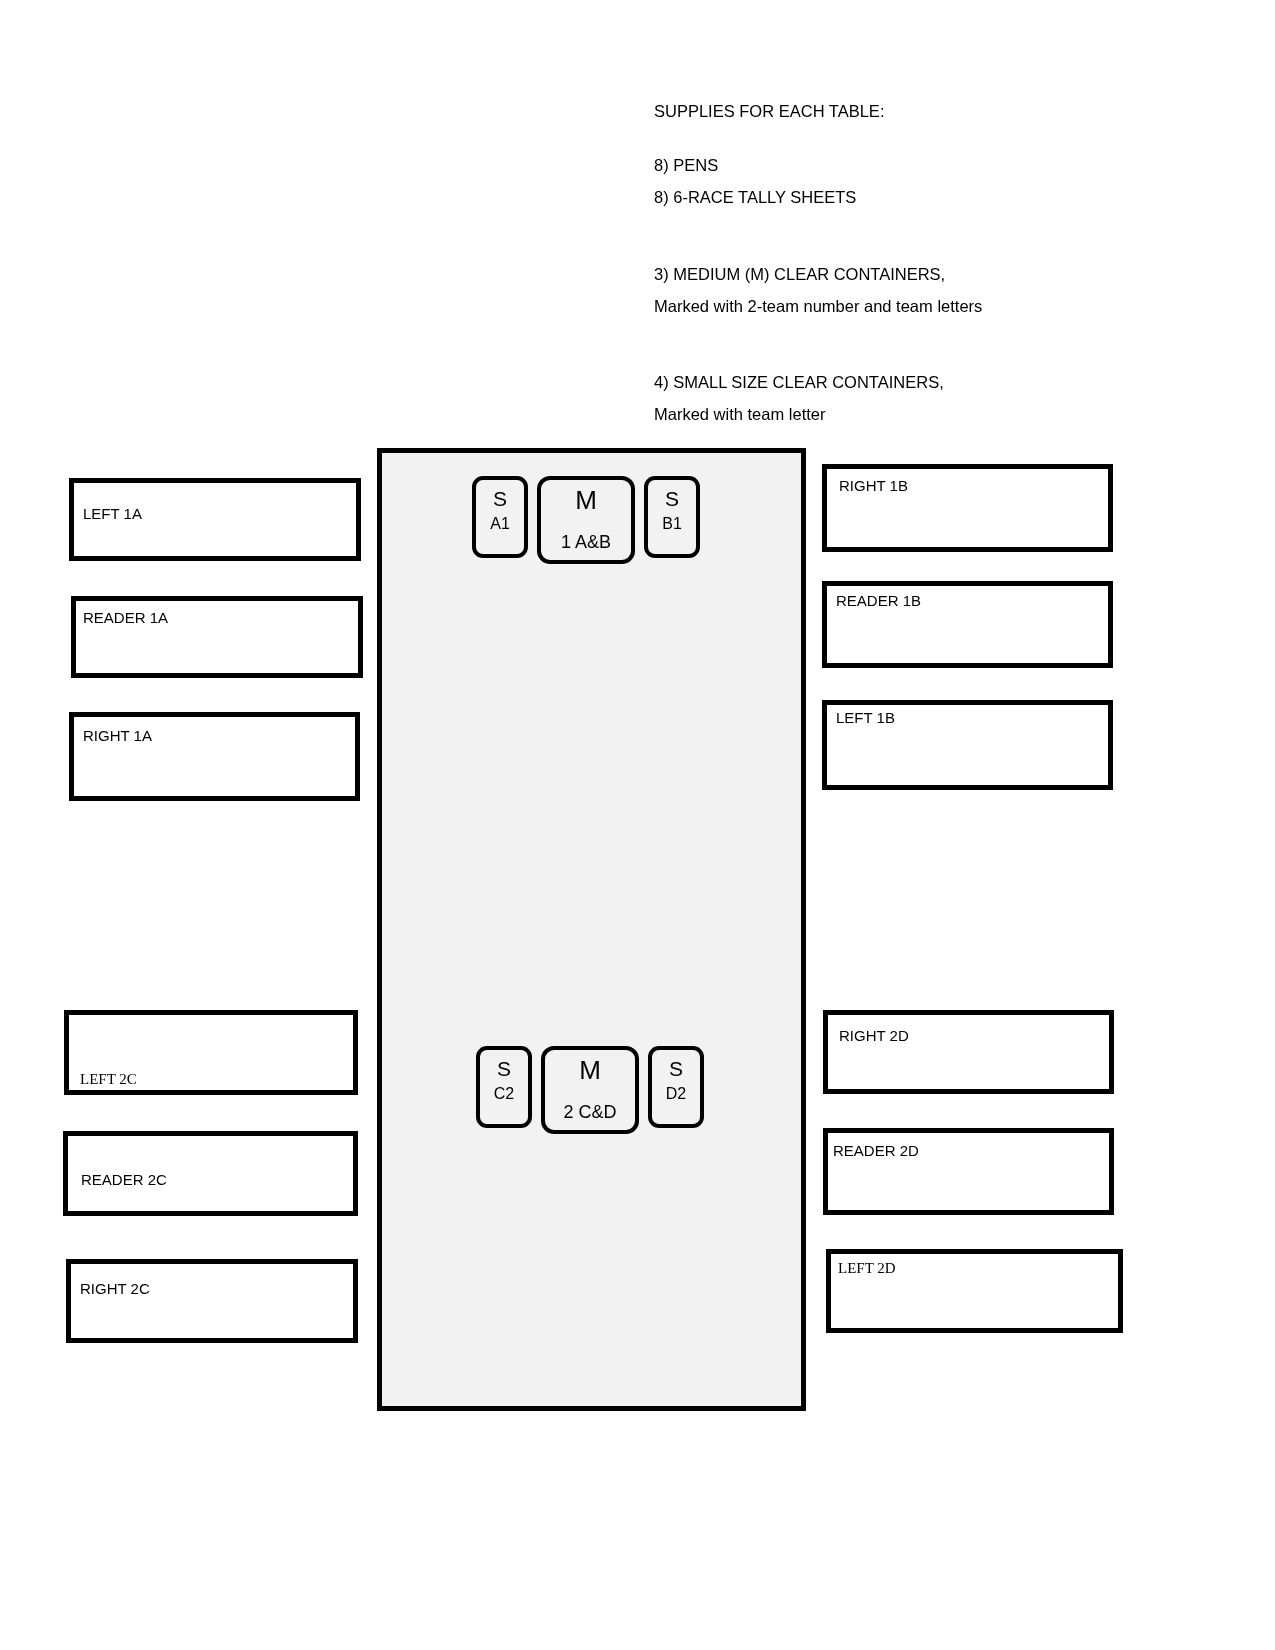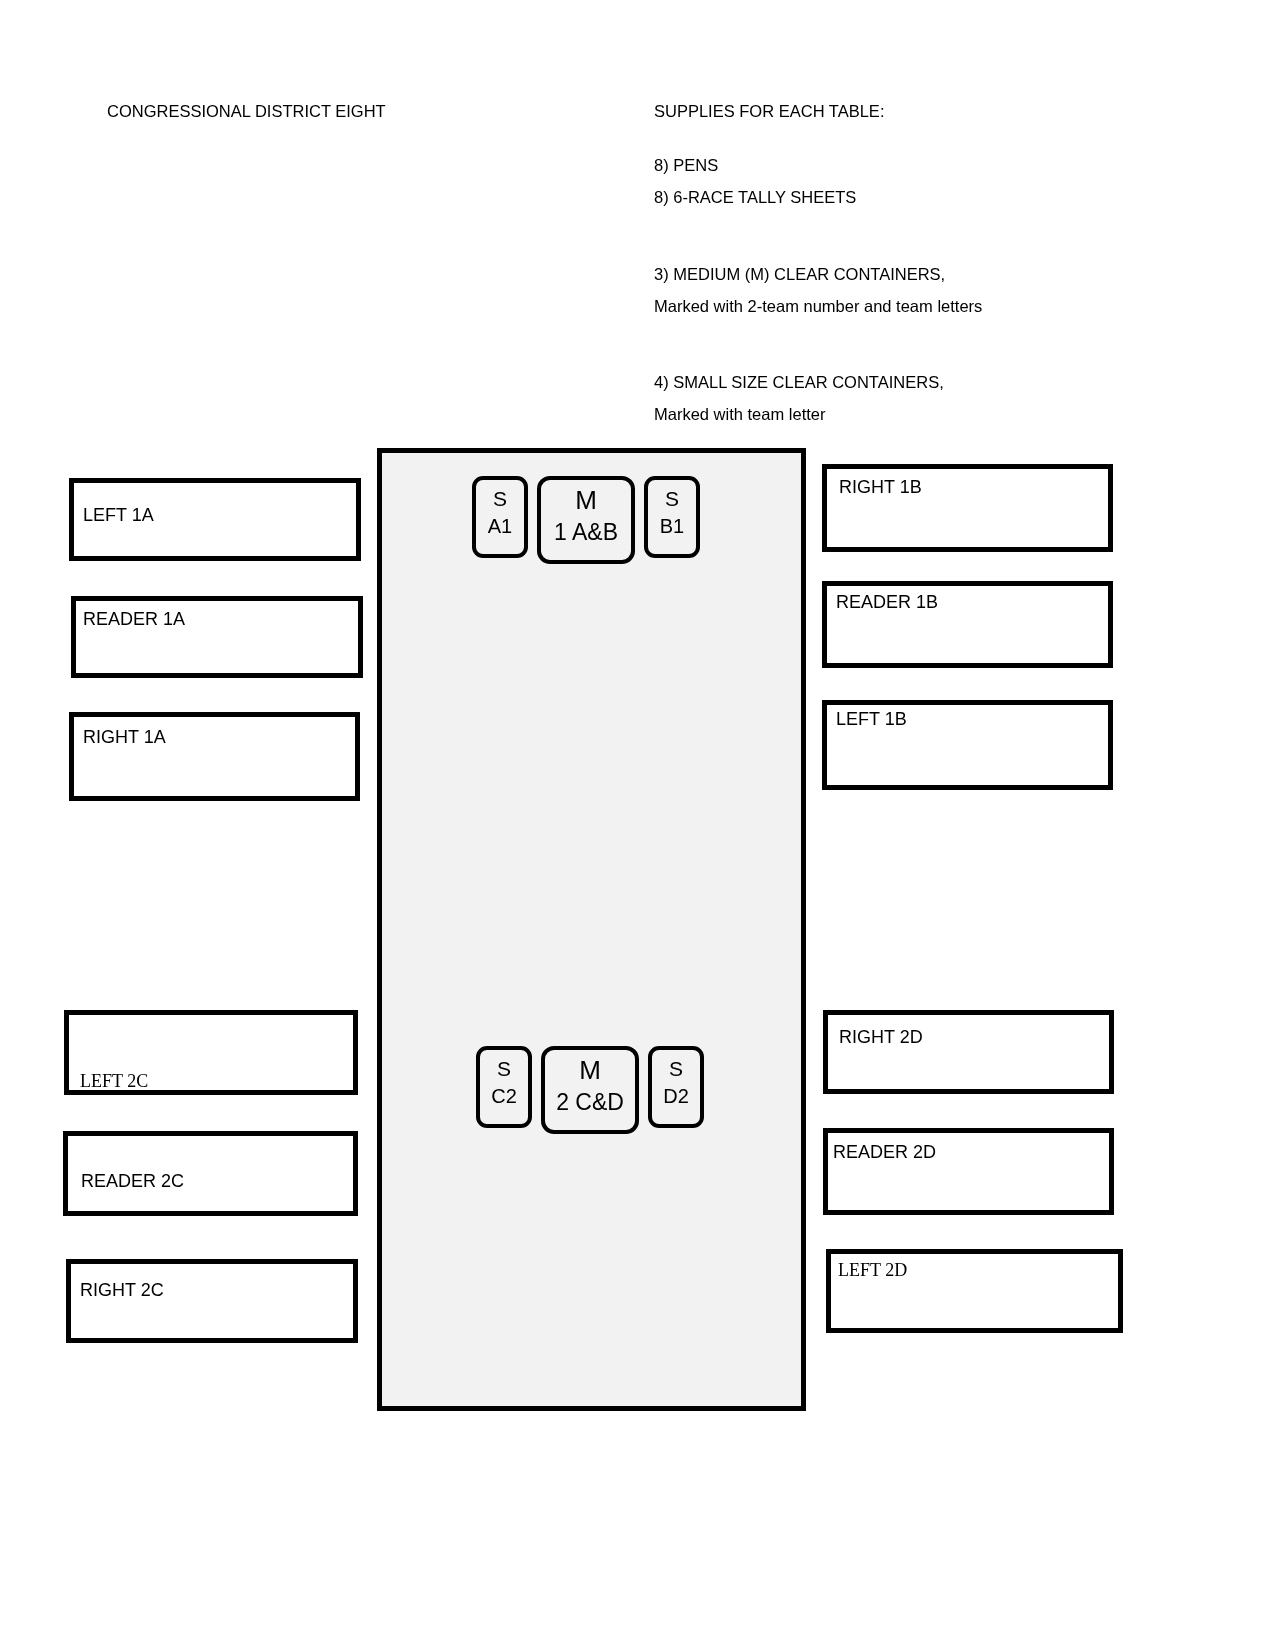--- a/index.html
+++ b/index.html
@@ -83,47 +83,46 @@
   .supply-box.medium {
     width: 98px;
     height: 88px;
     border-radius: 13px;
     padding-top: 3px;
     font-size: 25px;
   }
   .supply-box .line-1 { display: block; }
   .supply-box .line-2 { display: block; }
   .supply-box.small .line-1 { font-size: 21px; }
-  .supply-box.small .line-2 { font-size: 20px; }
+  .supply-box.small .line-2 { font-size: 16px; }
   .supply-box.medium .line-1 { font-size: 26px; }
-  .supply-box.medium .line-2 { font-size: 23px; white-space: nowrap; }
+  .supply-box.medium .line-2 { font-size: 18px; white-space: nowrap; margin-top: 14px; }
 
   .gap-s-m { width: 9px; }
   .gap-m-s { width: 9px; }
 
   
   .seat-box {
     position: absolute;
     box-sizing: border-box;
     background: #ffffff;
     border: 5px solid #000000;
   }
   .seat-label {
     position: absolute;
-    font-size: 18px;
+    font-size: 15px;
     line-height: 1;
     color: #000;
     white-space: nowrap;
   }
 </style>
 </head>
 <body>
 
 <div class="header-block" id="title-block">
-  <span class="header-line">CONGRESSIONAL DISTRICT EIGHT</span>
 </div>
 
 <div class="header-block" id="supplies-block">
   <span class="header-line">SUPPLIES FOR EACH TABLE:</span>
   <span class="header-gap"></span>
   <span class="header-line">8) PENS</span>
   <span class="header-line">8) 6-RACE TALLY SHEETS</span>
   <span class="header-gap"></span>
   <span class="header-gap"></span>
   <span class="header-line">3) MEDIUM (M) CLEAR CONTAINERS,</span>

